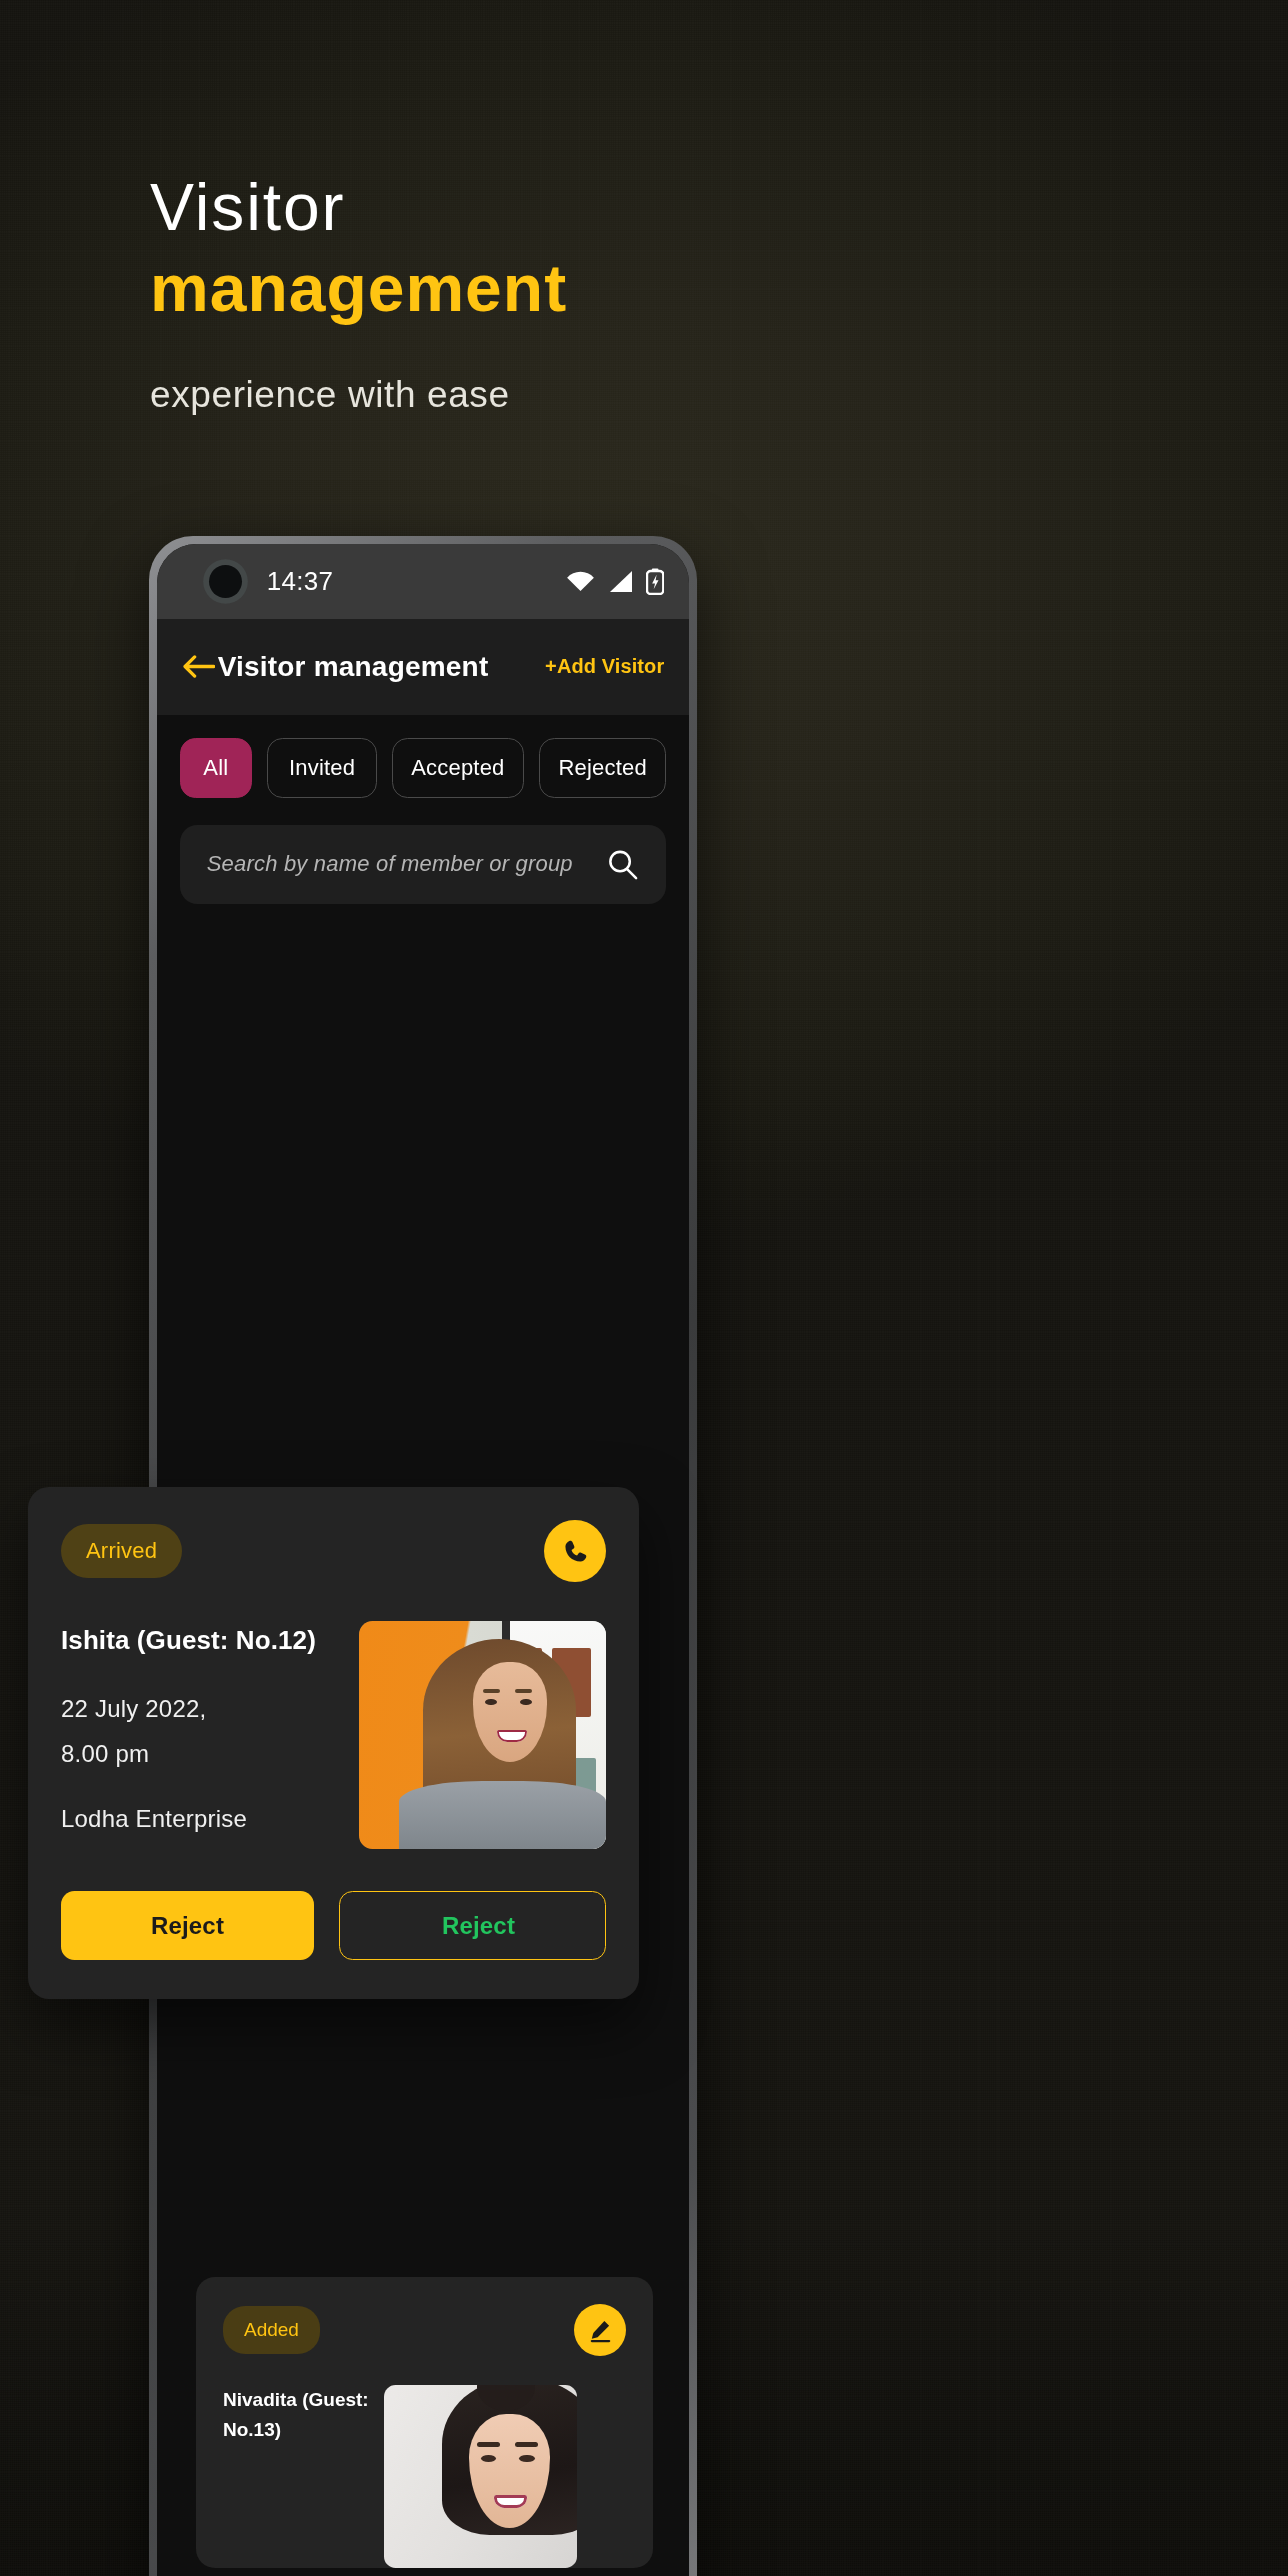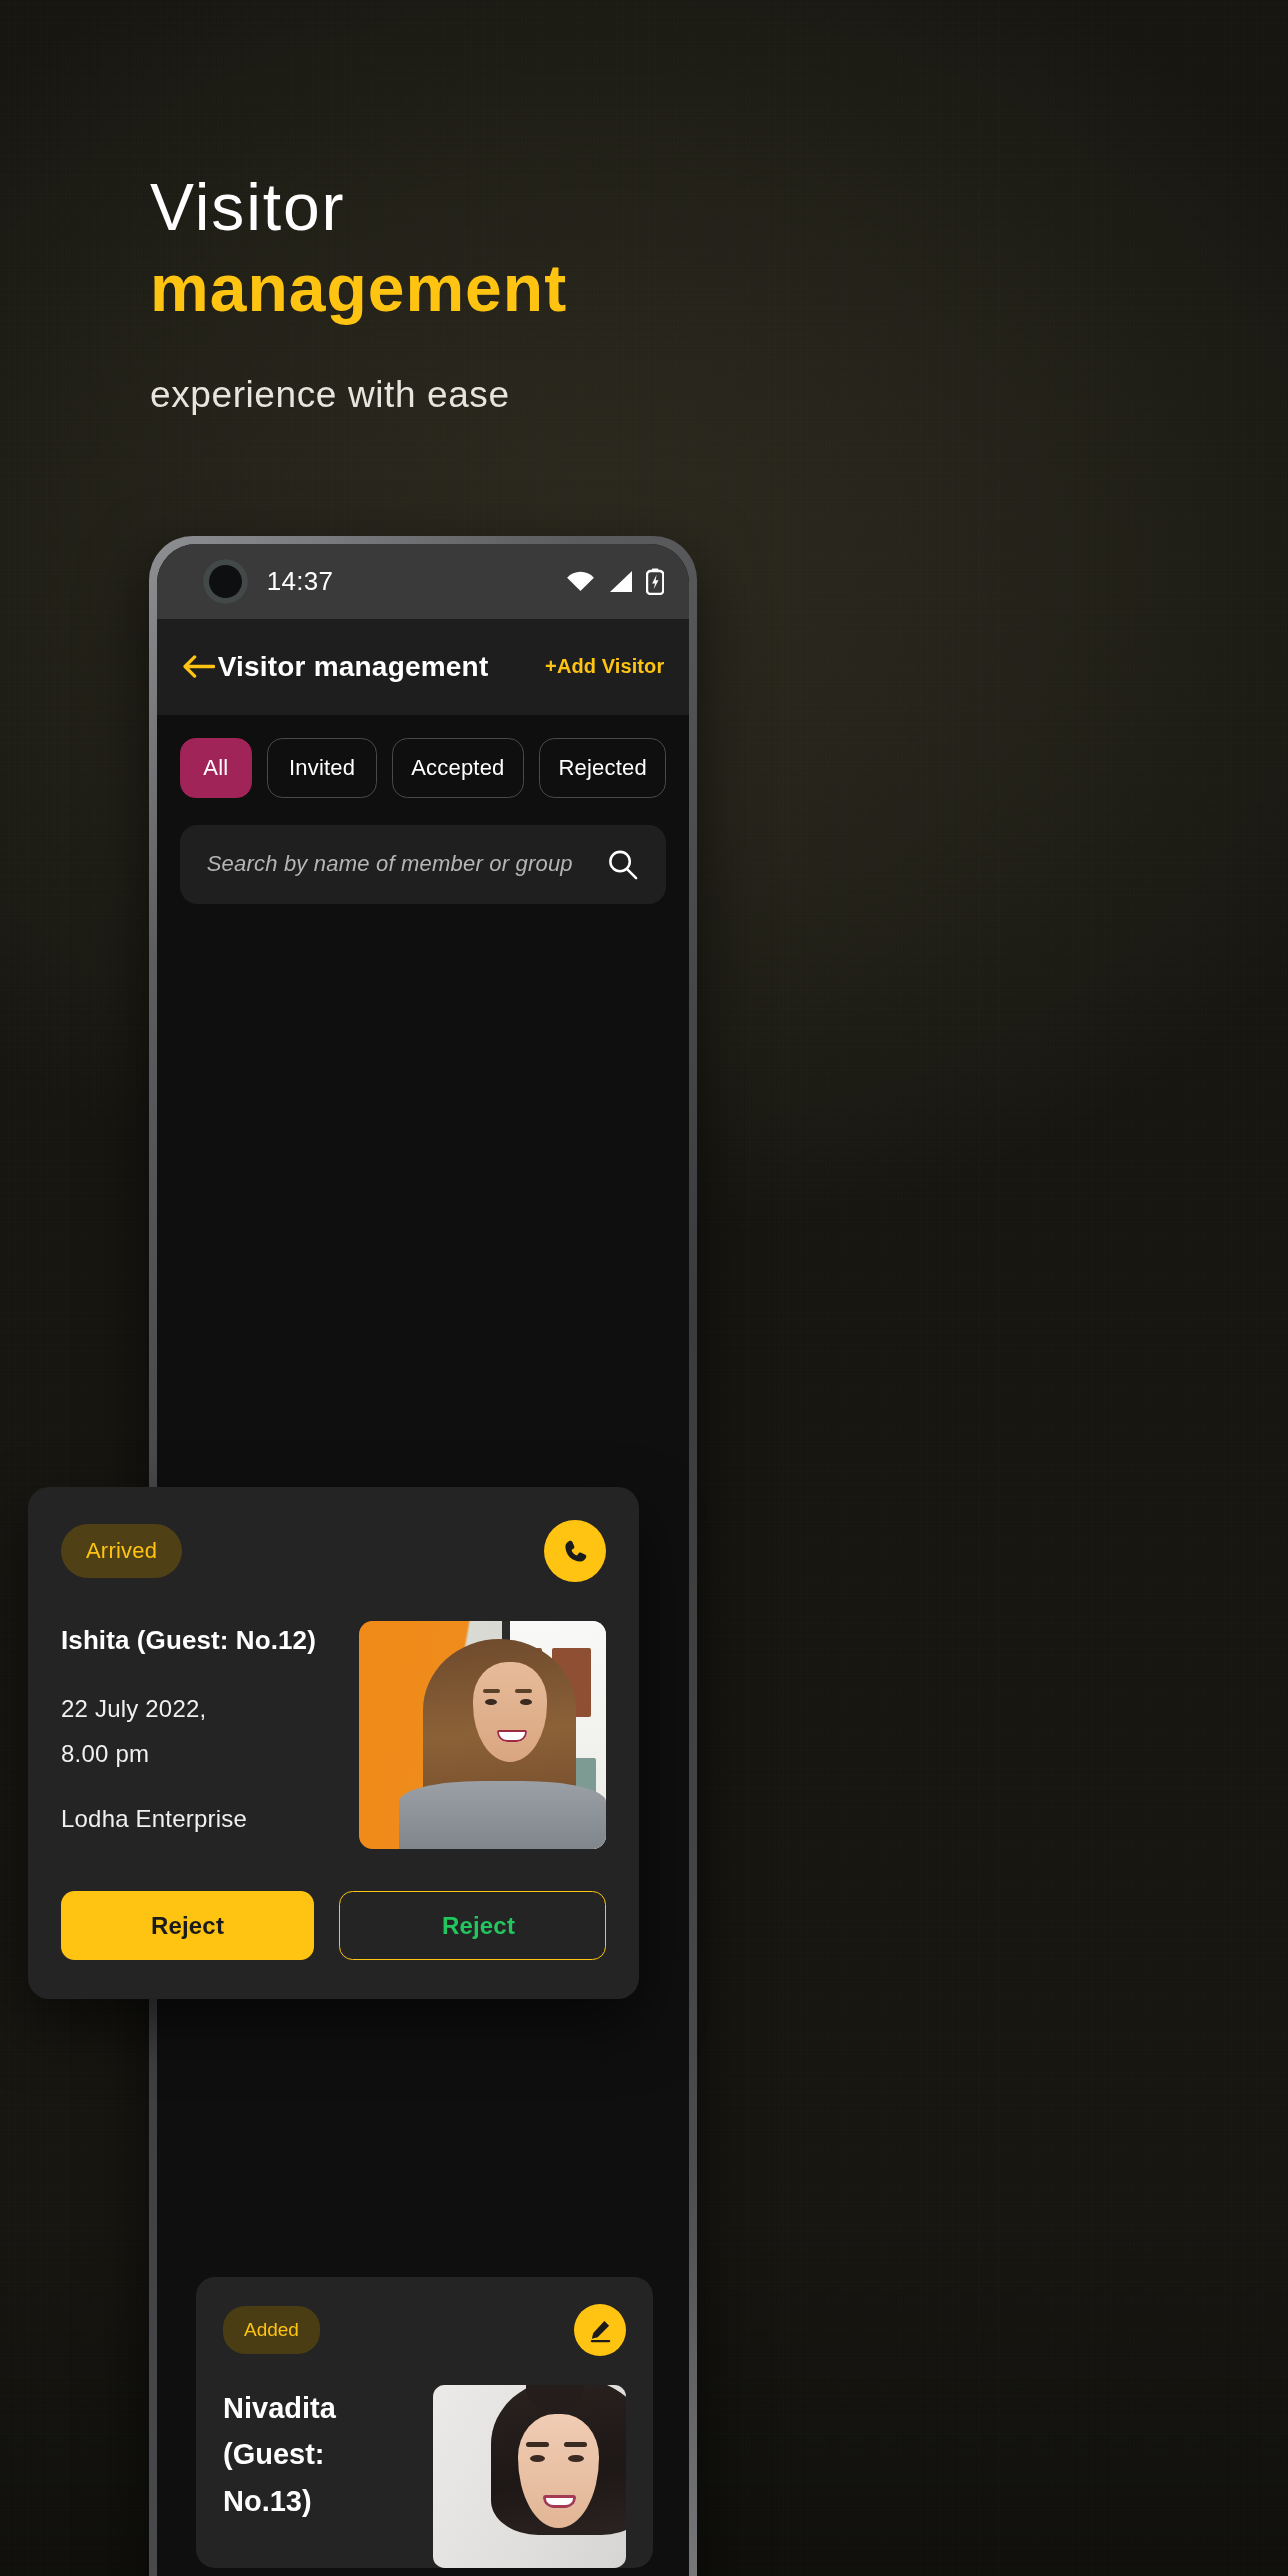--- a/index.html
+++ b/index.html
@@ -154,21 +154,21 @@
     position:absolute; left:196px; top:2277px;
     width: 457px; border-radius: 19px;
     background:#242424; padding: 27px 27px 0 27px;
     z-index: 14;
   }
   .badge2 { height:48px; padding:0 21px; border-radius:22px; background:#4a3d14;
             color:#FFC412; font-size:19px; display:flex; align-items:center; }
   .circ-btn2 { margin-left:auto; width:52px; height:52px; border-radius:50%;
                background:#FFC412; display:flex; align-items:center; justify-content:center; }
   .card2-mid { display:flex; margin-top: 29px; gap: 15.4px; }
-  .v-name2 { color:#fff; font-size:29px; font-weight:700; line-height:1.6; }
+  .v-name2 { color:#fff; font-size:19px; font-weight:700; line-height:1.6; }
   .photo2 { width: 193px; height: 183px; border-radius: 11.6px; overflow:hidden; flex:0 0 auto; }
 
   
   .ph-ishita { width:100%; height:100%; position:relative;
     background: linear-gradient(100deg,#f08a18 0%, #ef8c1b 38%, #d9dbd4 39%, #cfd2cb 100%); }
   .ph-ishita .bldg { position:absolute; right:0; top:0; width:42%; height:100%;
     background:
       linear-gradient(180deg, rgba(255,255,255,.85) 0%, rgba(238,238,232,.9) 100%);
   }
   .ph-ishita .win1 { position:absolute; right:6%; top:12%; width:16%; height:30%; background:#8f4f33; border-radius:1.9px; }

